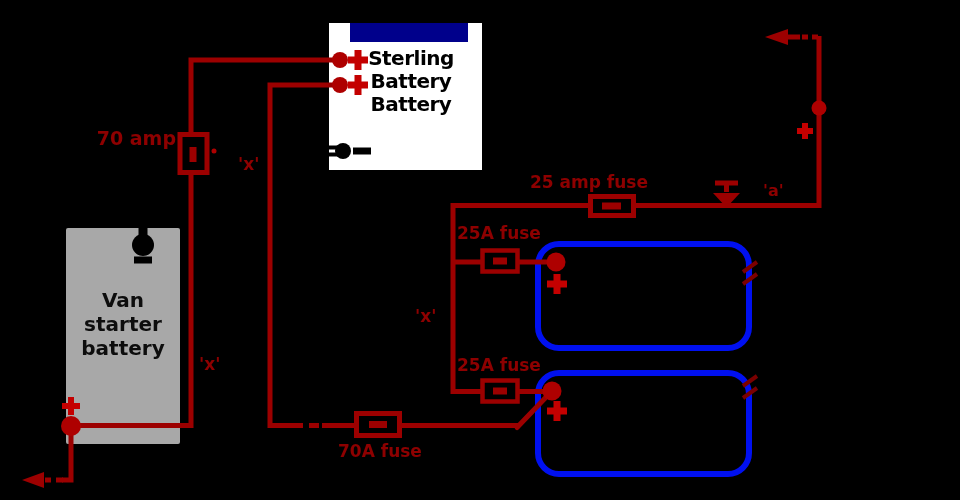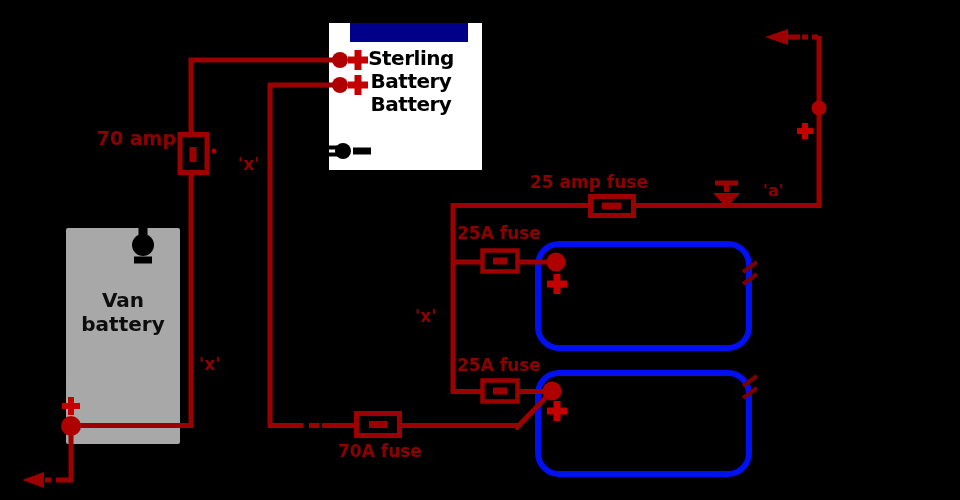--- a/index.html
+++ b/index.html
@@ -47,20 +47,21 @@
   .lbl-a{left:763px;top:181px;font-size:16px;}
 </style>
 </head>
 <body>
 
 <div class="canvas">
 
   <div class="box van-battery">
     <div class="van-text">
       <div>Van</div>
+      <div>starter</div>
       <div>battery</div>
     </div>
   </div>
 
   <div class="box charger">
     <div class="charger-header"></div>
     <div class="charger-text">
       <div>Sterling</div>
       <div>Battery</div>
       <div>Battery</div>

